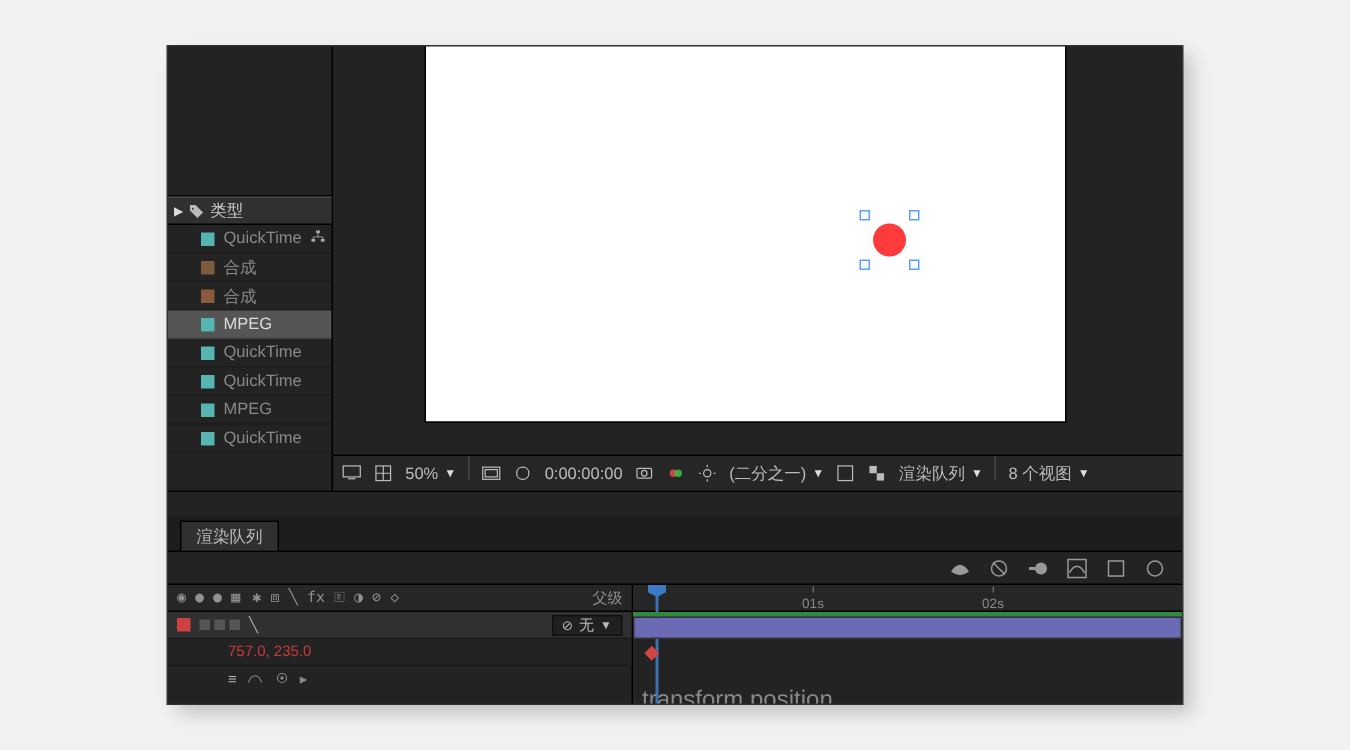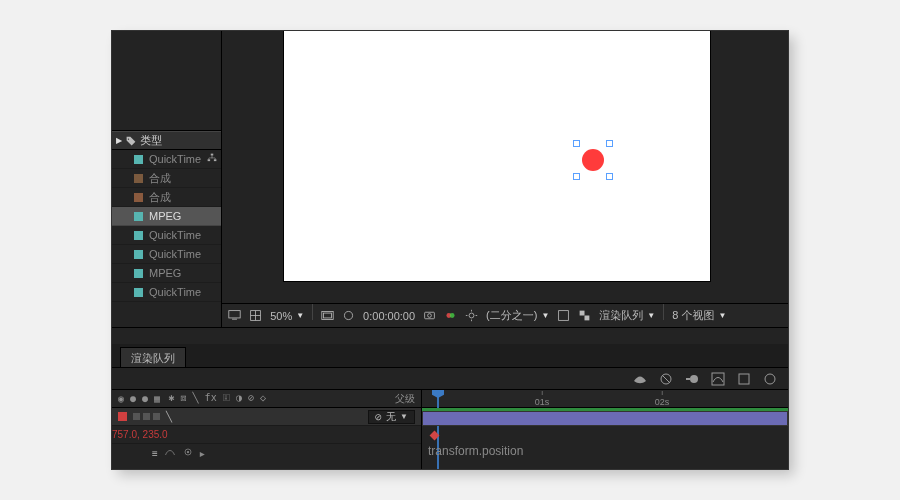--- a/index.html
+++ b/index.html
@@ -91,21 +91,21 @@
   .tl-head .parent-lbl { margin-left:auto; }
   .layer-row {
     height:18px; display:flex; align-items:center; font-size:10px; color:#aaa;
     padding:0 6px; gap:6px; border-bottom:1px solid #1a1a1a; background:#303030;
   }
   .layer-row .dot { width:9px; height:9px; background:#d04040; }
   .layer-row .tog { width:7px; height:7px; background:#555; }
   .layer-row .ddsm { margin-left:auto; background:#202020; padding:0 6px; height:14px;
     display:flex; align-items:center; gap:4px; color:#bbb; border:1px solid #111; }
   .prop-row {
-    height:18px; display:flex; align-items:center; font-size:10px;
+    height:18px; display:flex; align-items:center; padding-left:40px; font-size:10px;
     color:#c73b3b; gap:6px; background:#232323; border-bottom:1px solid #1a1a1a;
   }
   .mini-row {
     height:18px; display:flex; align-items:center; padding-left:40px; gap:6px;
     font-size:10px; color:#888;
   }
   .mini-row svg { width:12px; height:12px; }
 
   
   .ruler {
@@ -117,21 +117,21 @@
   .playhead { position:absolute; top:0; left:10px; width:12px; height:14px; }
   .playhead .grip { width:12px; height:8px; background:#3b7ac4; clip-path:polygon(0 0,100% 0,100% 60%,50% 100%,0 60%); }
   .playhead .line { position:absolute; left:5px; top:0; width:2px; height:120px; background:#3b7ac4; opacity:0.9; }
   .track-area { position:relative; }
   .bar-green { position:absolute; top:0; left:0; right:0; height:3px; background:#2e8b3d; }
   .layer-bar {
     position:absolute; top:3px; left:0; right:0; height:15px;
     background:#6b6bb5; border:1px solid #333;
   }
   .kf { position:absolute; width:7px; height:7px; background:#d04545; transform:rotate(45deg); top:6px; }
-  .exprrow { position:absolute; top:36px; left:0; color:#888; font-size:12px; padding-left:6px; }
+  .exprrow { position:absolute; top:50px; left:0; color:#888; font-size:16px; padding-left:6px; }
 </style>
 </head>
 <body>
 
 <div class="window">
 
   <div class="upper">
 
     <div class="left-panel">
       <div class="left-top"></div>

